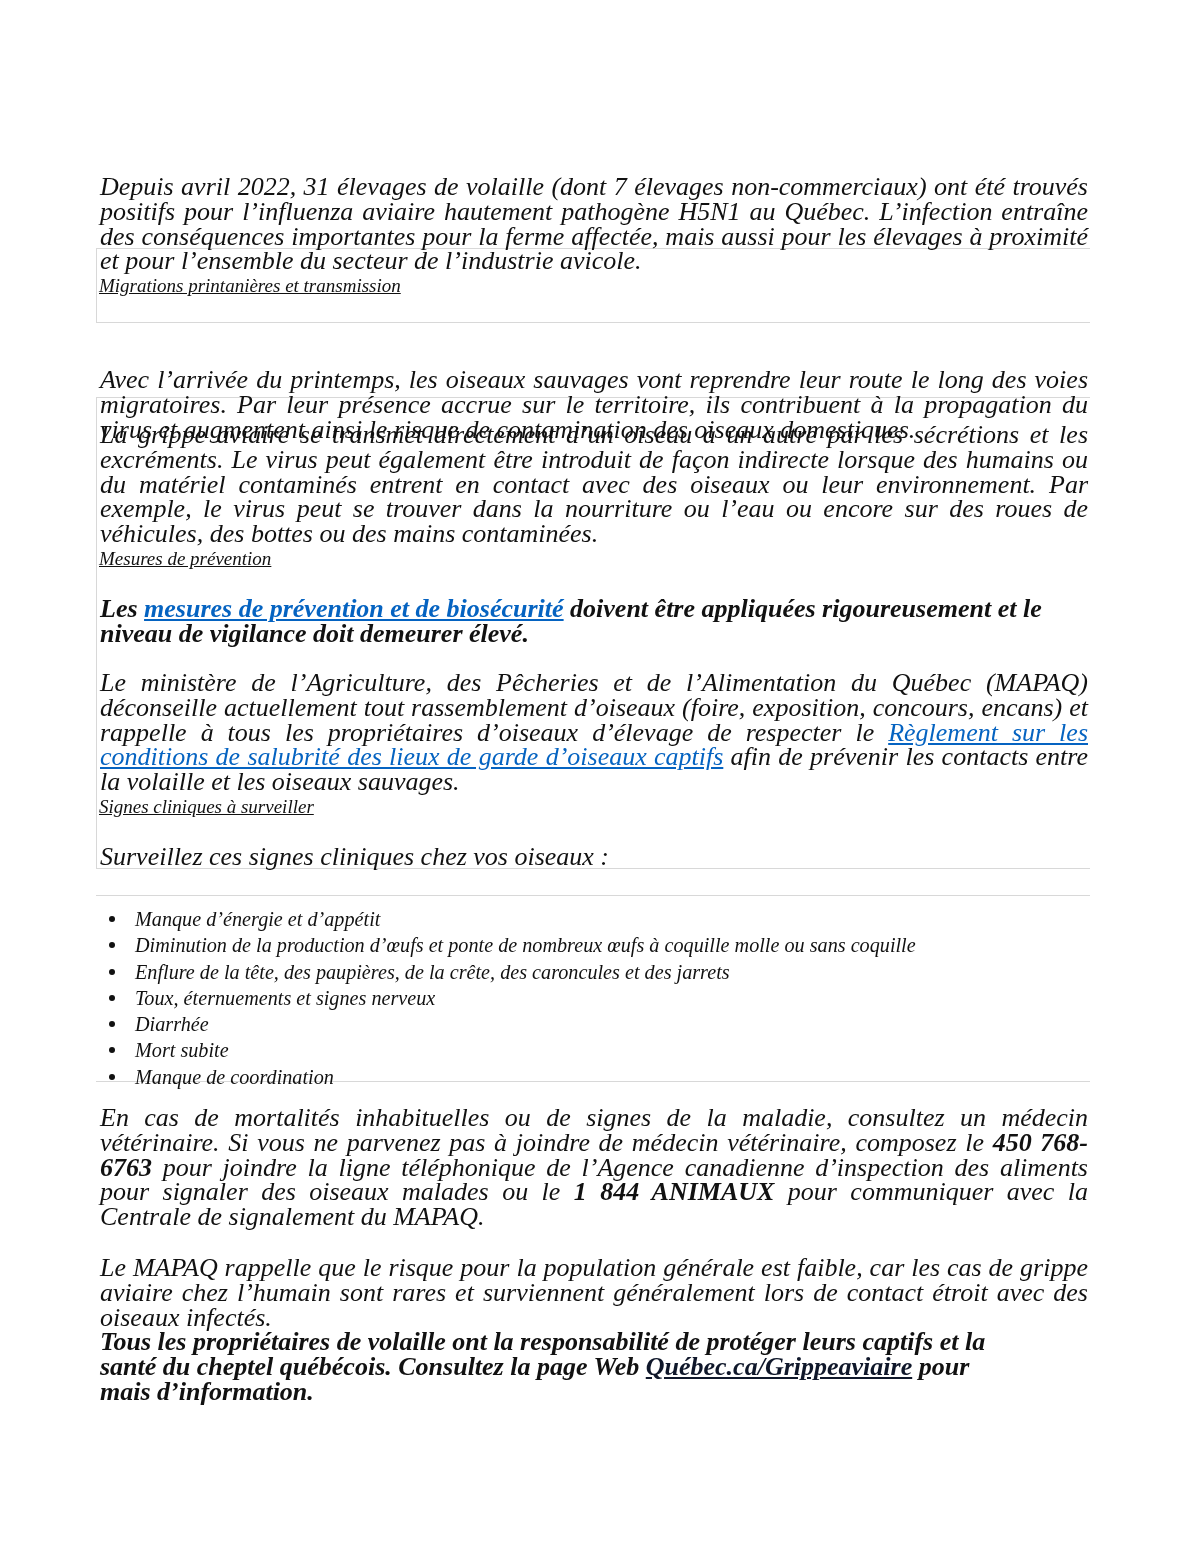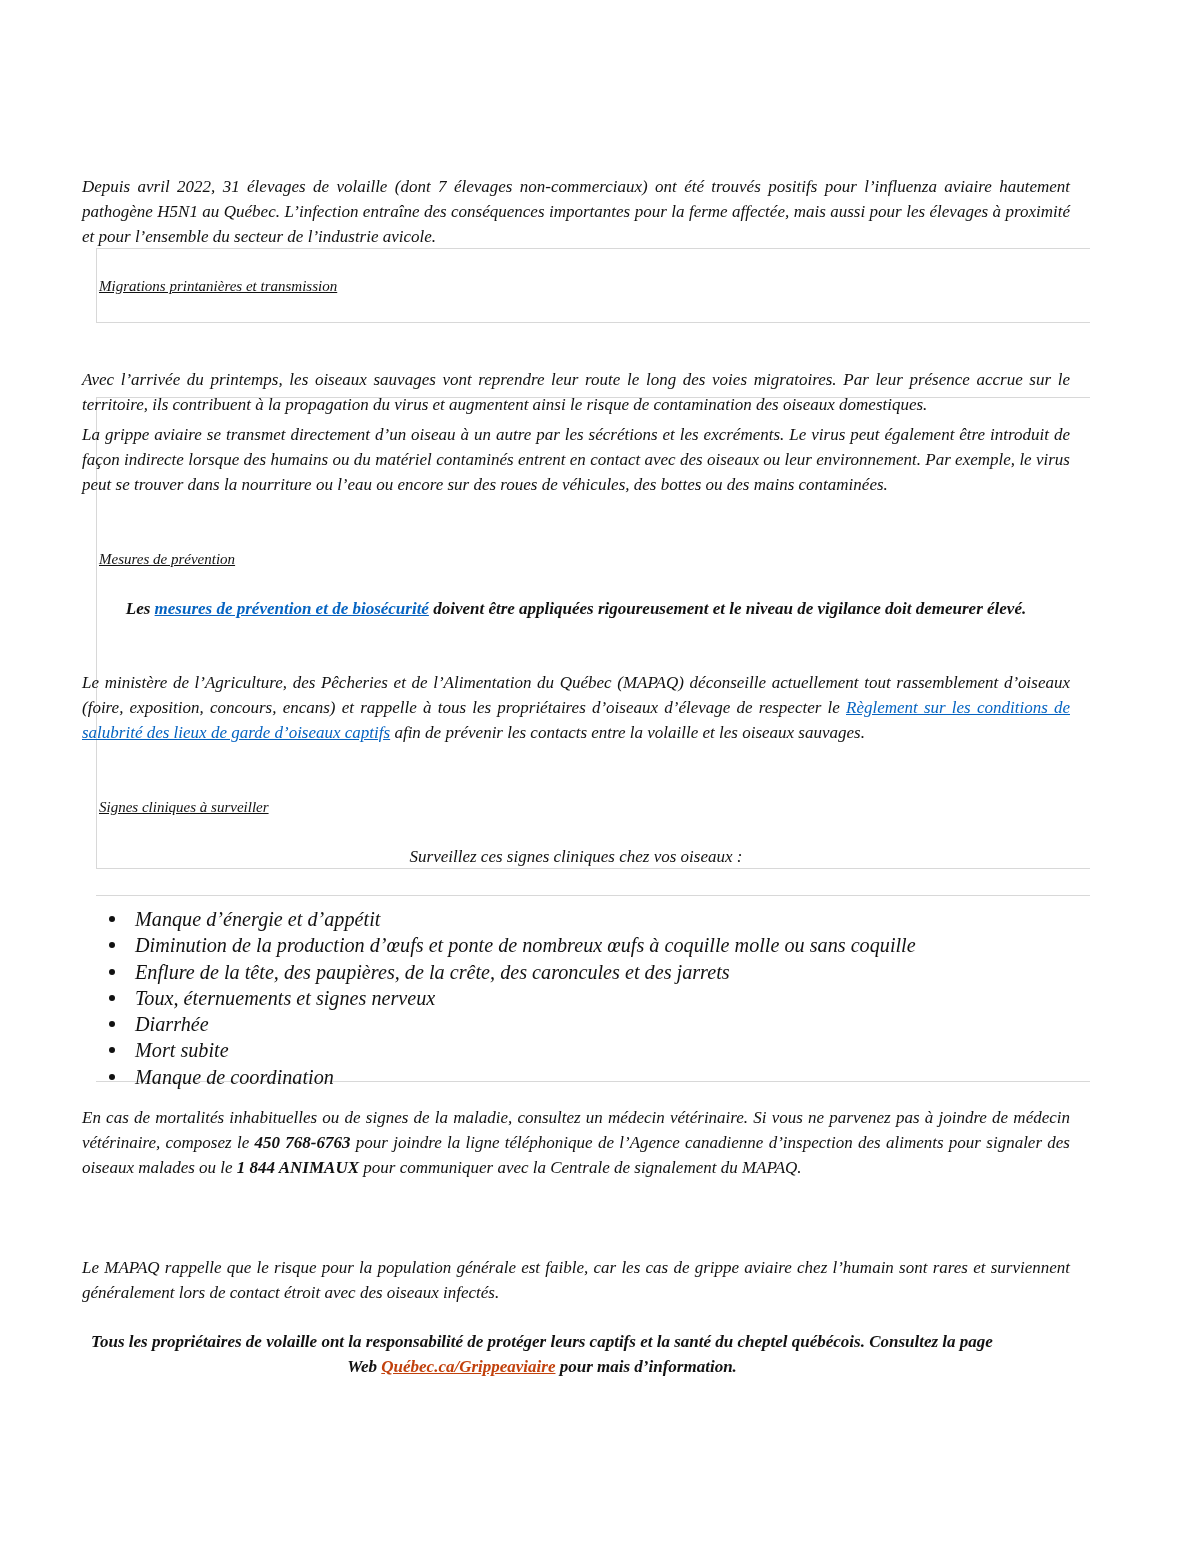--- a/index.html
+++ b/index.html
@@ -17,45 +17,45 @@
     }
     .page {
       position: absolute;
       left: 0;
       top: 0;
       width: 1200px;
       height: 1553px;
     }
     .p {
       position: absolute;
-      left: 82px;
+      left: 100px;
       width: 988px;
-      font-size: 17px;
+      font-size: 26px;
       line-height: 24.8px;
       font-style: italic;
       text-align: justify;
       margin: 0;
     }
-    .p.left { text-align: center; }
+    .p.left { text-align: left; }
     .p.bold { font-weight: bold; }
     .heading {
       position: absolute;
       left: 99px;
-      font-size: 15px;
+      font-size: 19px;
       line-height: 24.8px;
       font-style: italic;
       text-decoration: underline;
       margin: 0;
     }
     a.link {
       color: #0563c1;
       text-decoration: underline;
     }
     a.link-dark {
-      color: #c2410c;
+      color: #0f172a;
       text-decoration: underline;
       font-style: italic;
     }
     .hline {
       position: absolute;
       height: 1px;
       background: #d8d8d8;
     }
     .vline {
       position: absolute;

